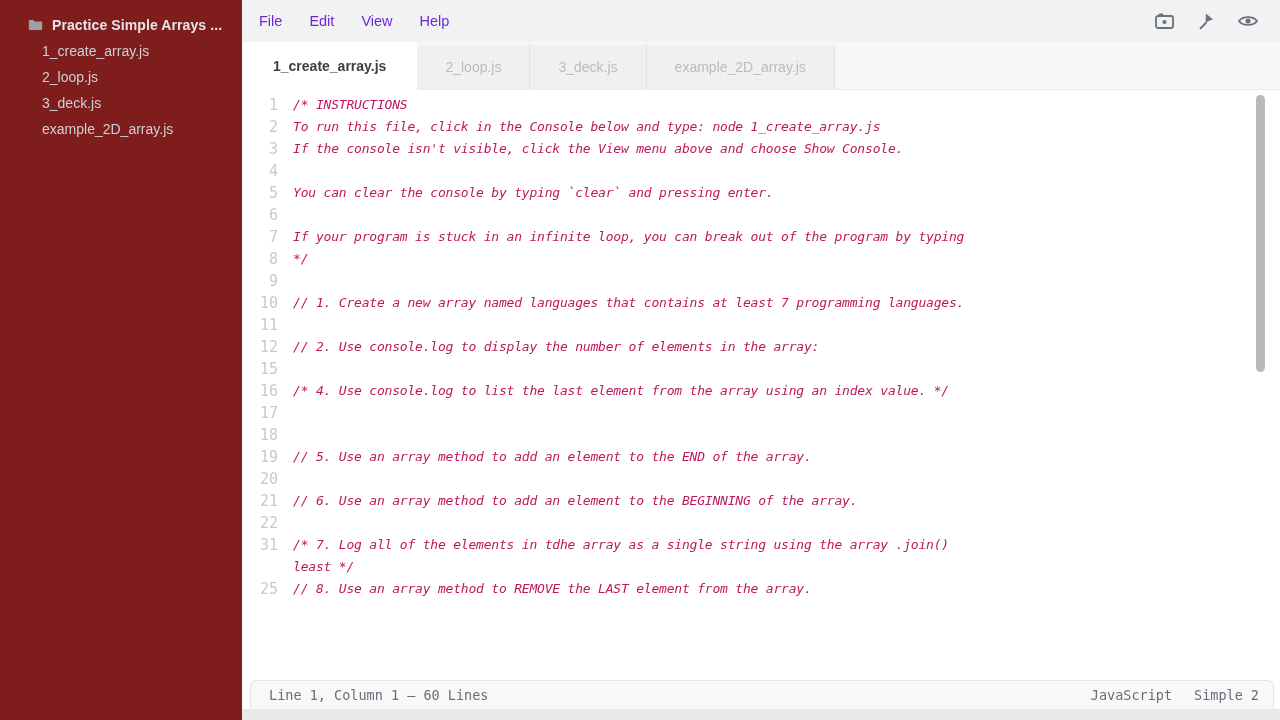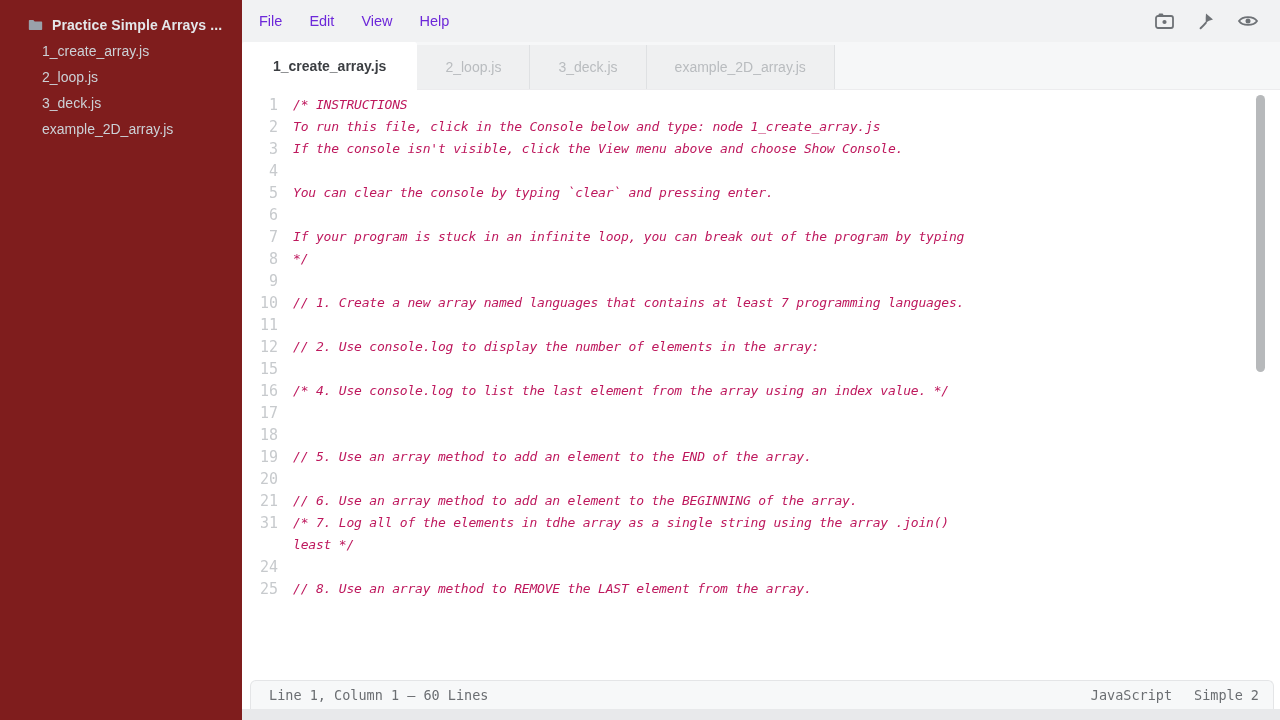--- a/index.html
+++ b/index.html
@@ -214,35 +214,35 @@
   <div class="code-row">
     <span class="ln">20</span>
     <span class="ct"></span>
   </div>
 
   <div class="code-row">
     <span class="ln">21</span>
     <span class="ct">// 6. Use an array method to add an element to the BEGINNING of the array.</span>
   </div>
 
+  <div class="code-row">
+    <span class="ln">22</span>
+    <span class="ct"></span>
+  </div>
 
   <div class="code-row">
     <span class="ln">31</span>
     <span class="ct">/* 7. Log all of the elements in tdhe array as a single string using the array .join()</span>
   </div>
 
   <div class="code-row">
     <span class="ln"></span>
     <span class="ct">least */</span>
   </div>
 
-  <div class="code-row">
-    <span class="ln">24</span>
-    <span class="ct"></span>
-  </div>
 
   <div class="code-row">
     <span class="ln">25</span>
     <span class="ct">// 8. Use an array method to REMOVE the LAST element from the array.</span>
   </div>
 </div>
       <div class="scrollbar-thumb"></div>
 
       <div class="bottom-strip"></div>
       <div class="statusbar">

